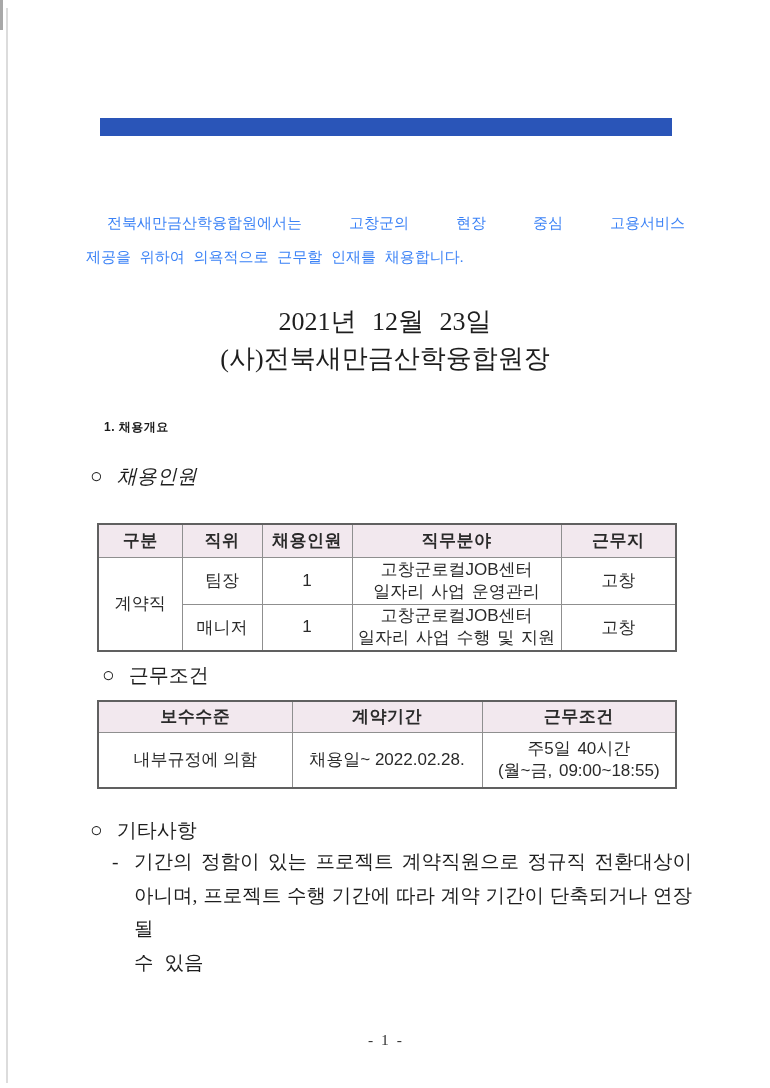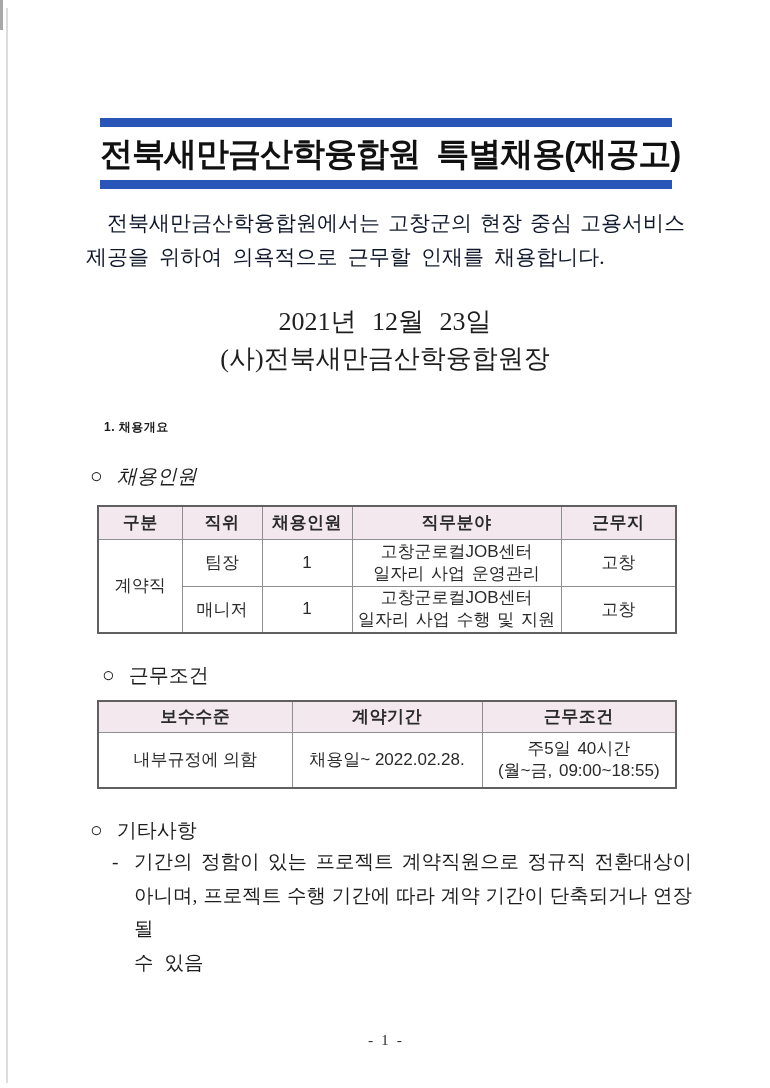--- a/index.html
+++ b/index.html
@@ -31,21 +31,21 @@
     margin: 0; padding: 2px 0 1px 0;
     font-family: "Liberation Sans", "DejaVu Sans", sans-serif;
     font-weight: bold; font-size: 33px; line-height: 50px;
     text-align: center; letter-spacing: -1px; word-spacing: 8px;
     color: #111111; white-space: nowrap;
   }
 
   
   .intro {
     position: absolute; left: 86px; top: 206px; width: 599px;
-    font-size: 21px; line-height: 34px; color: #0f172a;
+    font-size: 15px; line-height: 34px; color: #3b82f6;
   }
   .intro-l1 { text-align: justify; text-align-last: justify; padding-left: 21px; }
   .intro-l2 { text-align: left; word-spacing: 5px; }
 
   
   .date-line, .signer-line {
     position: absolute; left: 0; width: 770px; text-align: center;
     font-size: 26px; color: #1e1e1e;
   }
   .date-line { top: 304px; word-spacing: 9px; }
@@ -75,21 +75,21 @@
     font-size: 17px; color: #2a2a2a;
     border: 2px solid #606060;
   }
   table.tbl th, table.tbl td {
     border: 1px solid #8f8f8f; text-align: center; vertical-align: middle;
     padding: 0 2px; overflow: hidden;
   }
   table.tbl th {
     background: #f2e8ee; font-weight: 600; letter-spacing: 0.5px;
   }
-  .tbl1 { top: 505px; }
+  .tbl1 { top: 523px; }
   .tbl1 thead tr { height: 33px; }
   .tbl1 tbody tr { height: 47px; }
   .tbl2 { top: 700px; border-radius: 28px; }
   .tbl2 thead tr { height: 31px; }
   .tbl2 tbody tr { height: 56px; }
   .two-line div { line-height: 22px; word-spacing: 2px; }
 
   
   .etc-body {
     position: absolute; left: 112px; top: 845px; width: 580px;
@@ -109,21 +109,20 @@
 </head>
 <body>
 
 <div class="page">
 
   <div class="scan-corner"></div>
   <div class="scan-edge"></div>
 
   <div class="title-block">
     <div class="bar"></div>
-    <h1 class="doc-title">전북새만금산학융합원 특별채용(재공고)</h1>
     <div class="bar"></div>
   </div>
 
   <div class="intro">
     <div class="intro-l1">전북새만금산학융합원에서는 고창군의 현장 중심 고용서비스</div>
     <div class="intro-l2">제공을 위하여 의욕적으로 근무할 인재를 채용합니다.</div>
   </div>
 
   <div class="date-line">2021년 12월 23일</div>
   <div class="signer-line">(사)전북새만금산학융합원장</div>

